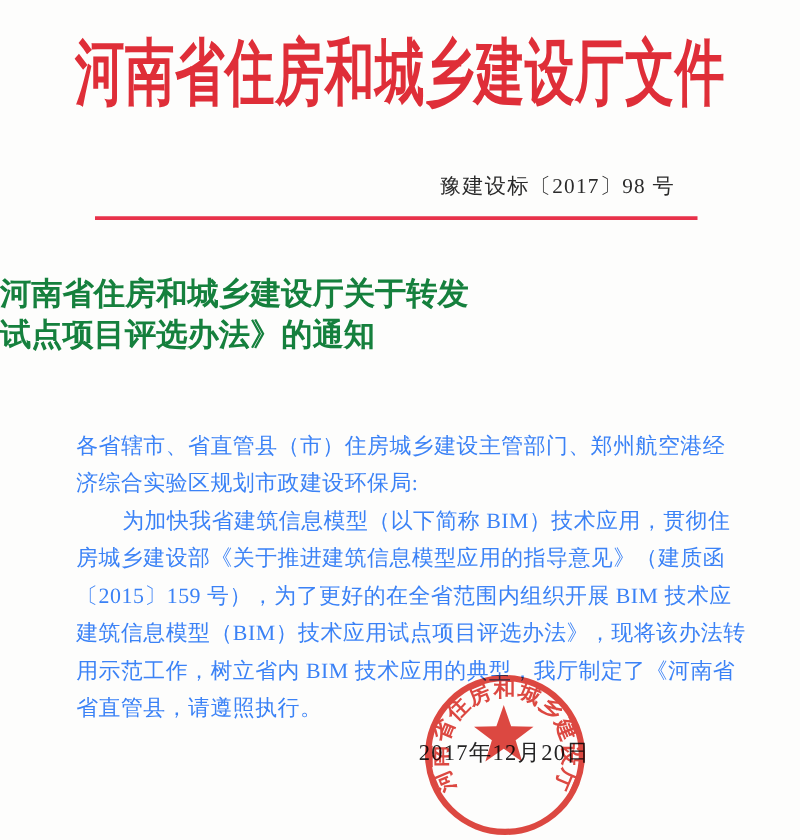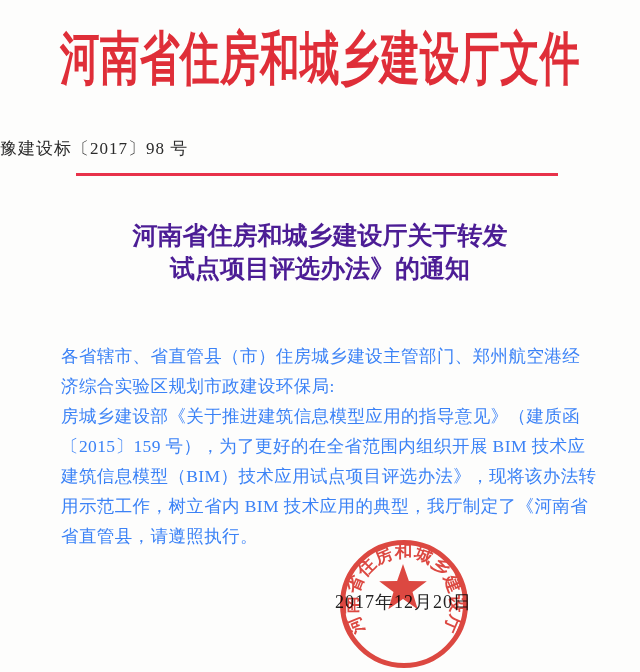--- a/index.html
+++ b/index.html
@@ -15,31 +15,31 @@
     position:absolute;top:31px;left:0;width:640px;
     text-align:center;
     font-size:39.5px;font-weight:bold;line-height:1;
     letter-spacing:0.5px;
     color:#df2e38;
     transform:scaleY(1.46);transform-origin:50% 0;
     white-space:nowrap;
   }
   .doc-number{
     position:absolute;top:137px;left:0;width:540px;
-    text-align:left;font-size:17px;letter-spacing:1px;color:#2b2b2b;
+    text-align:right;font-size:17px;letter-spacing:1px;color:#2b2b2b;
     white-space:nowrap;
   }
   .divider{
     position:absolute;top:173px;left:76px;width:482px;height:3px;
     background:#e8324a;
   }
   .doc-title{
     position:absolute;top:219px;left:0;width:640px;
-    text-align:center;font-size:25px;font-weight:bold;
-    line-height:33px;color:#4c1d95;
+    font-size:25px;font-weight:bold;
+    line-height:33px;color:#15803d;
   }
   .doc-title div{white-space:nowrap;}
   .body-text{
     position:absolute;top:341px;left:61px;width:524px;
     font-size:17.5px;line-height:30px;color:#3b82f6;
     letter-spacing:0.4px;
   }
   .body-line{white-space:nowrap;height:30px;}
   .body-line.indent{text-indent:2.1em;}
   .date{
@@ -70,20 +70,21 @@
   <div class="divider"></div>
 
   <div class="doc-title">
     <div>河南省住房和城乡建设厅关于转发</div>
     <div>试点项目评选办法》的通知</div>
   </div>
 
   <div class="body-text">
     <div class="body-line">各省辖市、省直管县（市）住房城乡建设主管部门、郑州航空港经</div>
     <div class="body-line">济综合实验区规划市政建设环保局:</div>
+    <div class="body-line indent">为加快我省建筑信息模型（以下简称 BIM）技术应用，贯彻住</div>
     <div class="body-line">房城乡建设部《关于推进建筑信息模型应用的指导意见》（建质函</div>
     <div class="body-line">〔2015〕159 号），为了更好的在全省范围内组织开展 BIM 技术应</div>
     <div class="body-line">建筑信息模型（BIM）技术应用试点项目评选办法》，现将该办法转</div>
     <div class="body-line">用示范工作，树立省内 BIM 技术应用的典型，我厅制定了《河南省</div>
     <div class="body-line">省直管县，请遵照执行。</div>
   </div>
 
   <div class="date">2017年12月20日</div>
 
   <svg class="seal" viewBox="0 0 132 132">

